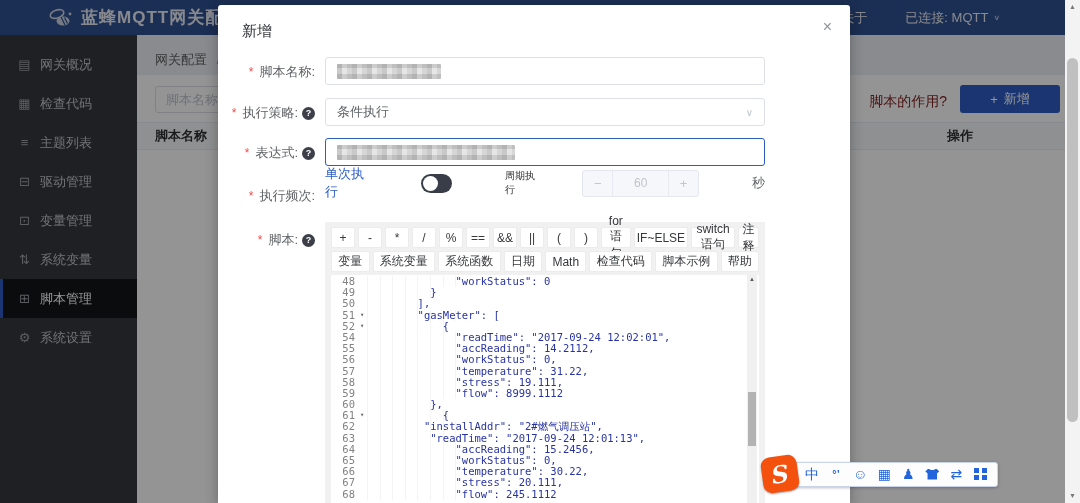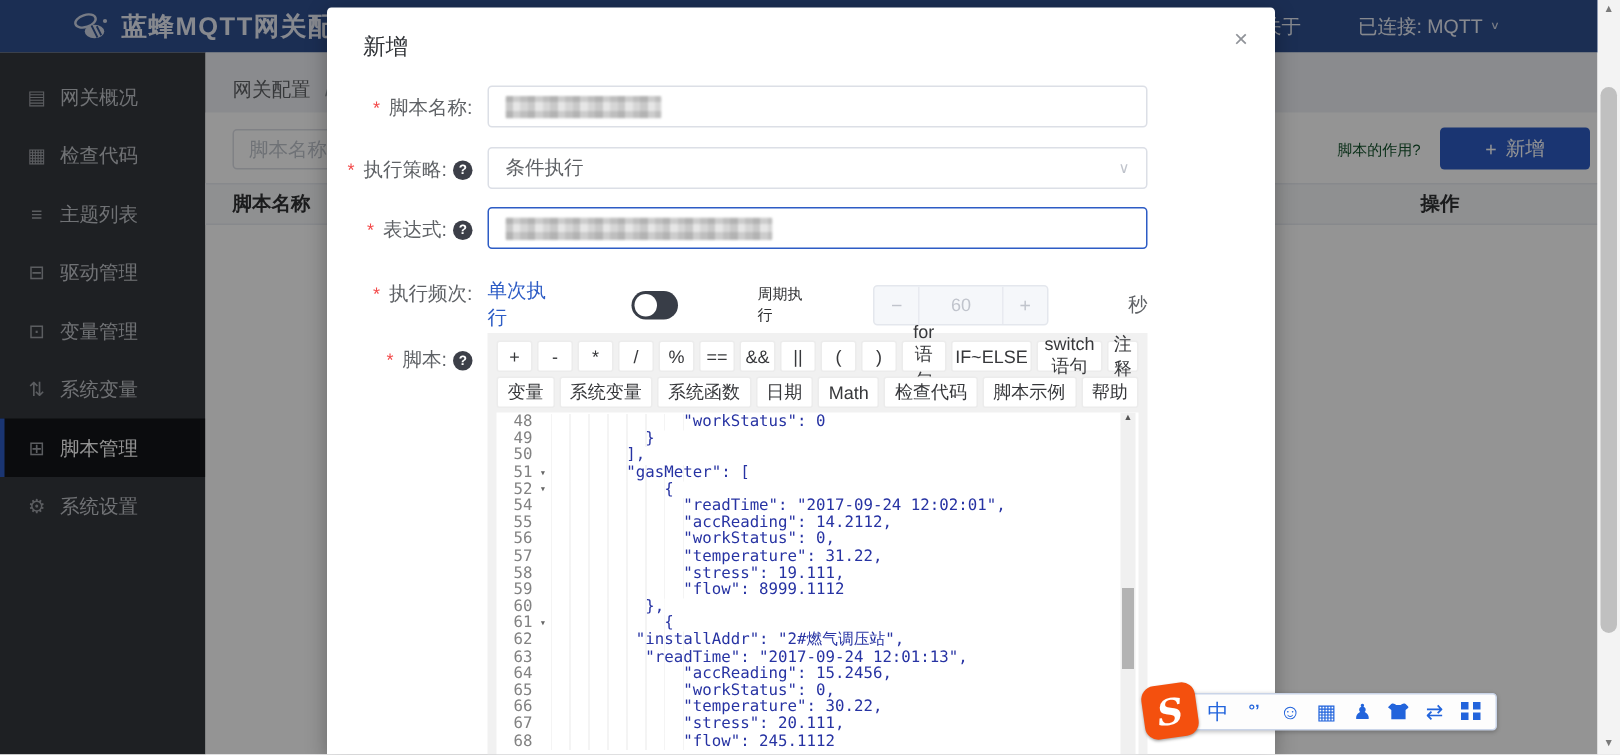--- a/index.html
+++ b/index.html
@@ -33,21 +33,21 @@
     background:#eef0f4; z-index:1; }
   .crumb { position:absolute; left:18px; top:16px; font-size:13px; color:#606266;
     white-space:nowrap; }
   .crumb .sep { margin:0 6px; color:#9aa0a8; }
   .crumb .cur { color:#2d5cc5; }
   .card { position:absolute; left:0px; top:40px; right:0; bottom:0; background:#fff; }
   .search-input { position:absolute; left:18px; top:11px; width:170px; height:27px;
     border:1px solid #dcdfe6; border-radius:3px; padding:0 10px; font-size:13px;
     color:#303133; background:#fff; outline:none; }
   .search-input::placeholder { color:#bfc4cc; }
-  .help-link { position:absolute; right:118px; top:18px; font-size:10px; color:#14532d;
+  .help-link { position:absolute; right:118px; top:18px; font-size:14px; color:#7f1d1d;
     cursor:pointer; }
   .add-btn { position:absolute; right:5px; top:10px; width:100px; height:28px;
     background:#2d5cc5; color:#fff; border:none; border-radius:3px; font-size:13px;
     cursor:pointer; display:flex; align-items:center; justify-content:center; gap:6px; }
   .tbl-head { position:absolute; left:0; top:47px; right:0; height:28px;
     background:#f7f8fa; border-top:1px solid #e9ecf1; border-bottom:1px solid #e9ecf1;
     display:flex; align-items:center; font-weight:bold; font-size:13px; color:#303133; }
   .th-name { margin-left:18px; }
   .th-op { margin-left:auto; margin-right:92px; }
 
@@ -278,21 +278,21 @@
       <span class="tip-i">?</span>
     </div>
     <div class="ctl focused" style="top:133px;">
       <div class="mosaic" style="width:178px;"></div>
     </div>
 
     <div class="m-label" style="top:182px;">
       <span class="req">*</span>
       <span>执行频次:</span>
     </div>
-    <div class="freq-wrap" style="top:184px; height:28px;gap:44px;">
+    <div class="freq-wrap" style="top:164px; height:28px;gap:44px;">
       <span class="sw-opt-on">单次执行</span>
       <span class="switch">
           <span class="knob"></span>
         </span>
       <span class="sw-opt-off">周期执行</span>
       <span class="stepper">
         <span class="st-btn">−</span>
         <span class="st-val">60</span>
         <span class="st-btn last">+</span>
       </span>

